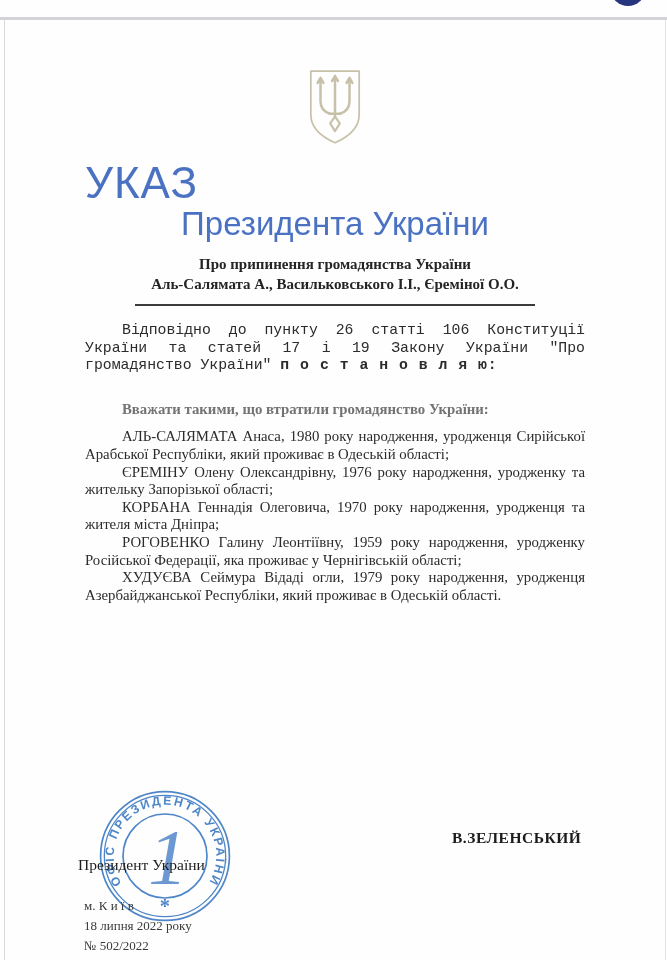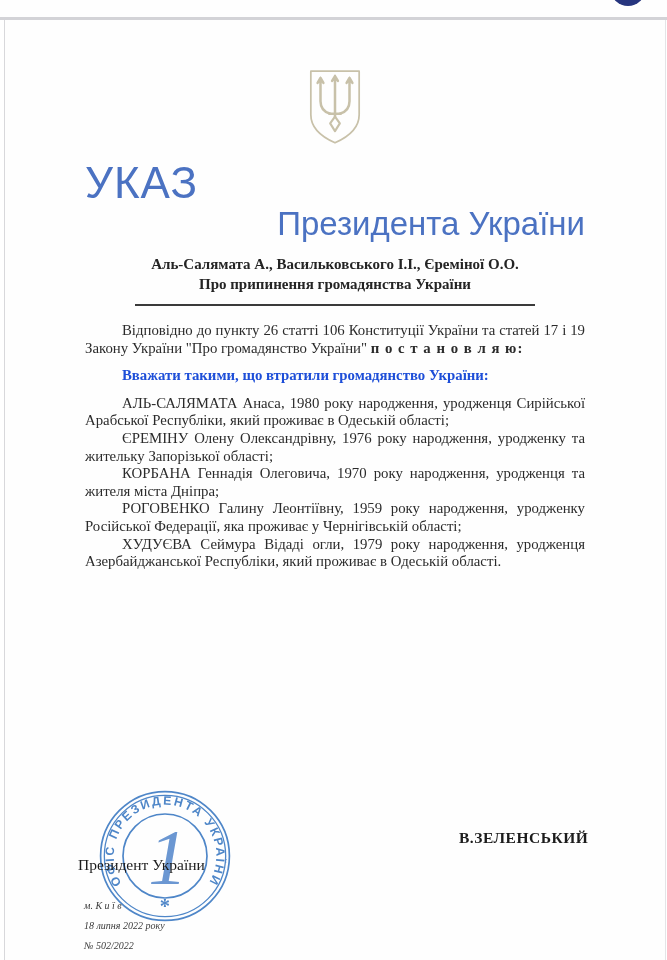--- a/index.html
+++ b/index.html
@@ -23,49 +23,49 @@
     padding:48px 80px 0 80px;
   }
   .emblem{display:block;margin:0 auto 14px auto;}
   .title-1{
     margin:0;text-align:left;
     font-family:"Liberation Sans", sans-serif;
     font-size:44px;line-height:46px;font-weight:400;
     color:#4b72c2;letter-spacing:1px;
   }
   .title-2{
-    margin:0 0 12px 0;text-align:right;
+    margin:0 0 12px 0;text-align:center;
     font-family:"Liberation Sans", sans-serif;
     font-size:33px;line-height:36px;font-weight:400;
     color:#4b72c2;
   }
   .subject{
     text-align:center;font-weight:bold;font-size:15px;line-height:20px;
     margin:0 0 10px 0;color:#242424;
   }
   .rule{width:400px;margin:4px auto 16px auto;border-top:2px solid #3a3a3a;height:0;}
   .body-text p{
     margin:0;text-align:justify;text-indent:37px;
     font-size:14.8px;line-height:17.6px;color:#2b2b2b;
   }
-  p.preamble{margin-bottom:10px;}
-  p.directive{font-weight:bold;margin-bottom:10px;color:#1d4ed8;}
+  p.preamble{margin-bottom:26px;font-family:Liberation Mono, monospace;}
+  p.directive{font-weight:bold;margin-bottom:10px;color:#737373;}
   .resolve{font-weight:bold;letter-spacing:1px;}
   .stamp{position:absolute;left:95px;top:786px;width:140px;height:140px;}
   .sig-left{
     position:absolute;left:78px;top:856px;z-index:3;
     font-weight:normal;font-size:15.5px;color:#1c1c1c;
   }
   .sig-right{
     position:absolute;left:452px;top:829px;
-    font-weight:bold;font-size:15.5px;color:#1c1c1c;letter-spacing:0.5px;margin-left:7px;
+    font-weight:bold;font-size:15.5px;color:#1c1c1c;letter-spacing:0.5px;
   }
   .footer{
     position:absolute;left:84px;top:896px;z-index:3;
-    font-size:10px;line-height:20px;color:#3a3a3a;font-style:italic;
+    font-size:13px;line-height:20px;color:#3a3a3a;
   }
   .footer div{margin:0;}
 </style>
 </head>
 <body>
 
 <div class="top-strip"></div>
 <div class="scroll-dot"></div>
 <div class="top-divider"></div>
 
@@ -77,22 +77,22 @@
     <path d="M45,10 L42,15 M45,10 L48,15 M45,10 V34 Q45,44 35,47" stroke-width="2.6"></path>
     <path d="M30,8 L27,13 M30,8 L33,13 M30,8 V50" stroke-width="2.6"></path>
     <path d="M24,47 H36" stroke-width="2.4"></path>
     <path d="M30,50 L25,57 L30,65 L35,57 Z" stroke-width="2.2"></path>
   </svg>
 
   <h1 class="title-1">УКАЗ</h1>
   <h2 class="title-2">Президента України</h2>
 
   <div class="subject">
+    <div>Про припинення громадянства України</div>
     <div>Аль-Салямата А.,  Васильковського І.І., Єреміної О.О.</div>
-    <div>Про припинення громадянства України</div>
   </div>
 
   <div class="rule"></div>
 
   <div class="body-text">
     <p class="preamble"><span>Відповідно до пункту 26 статті 106 Конституції України та статей 17 і 19 Закону України "Про громадянство України" </span><span class="resolve">п о с т а н о в л я ю:</span></p>
     <p class="directive">Вважати такими, що втратили громадянство України:</p>
     <div>
         <p>АЛЬ-САЛЯМАТА Анаса, 1980 року народження, уродженця Сирійської Арабської Республіки, який проживає в Одеській області;</p>
         <p>ЄРЕМІНУ Олену Олександрівну, 1976 року народження, уродженку та жительку Запорізької області;</p>

